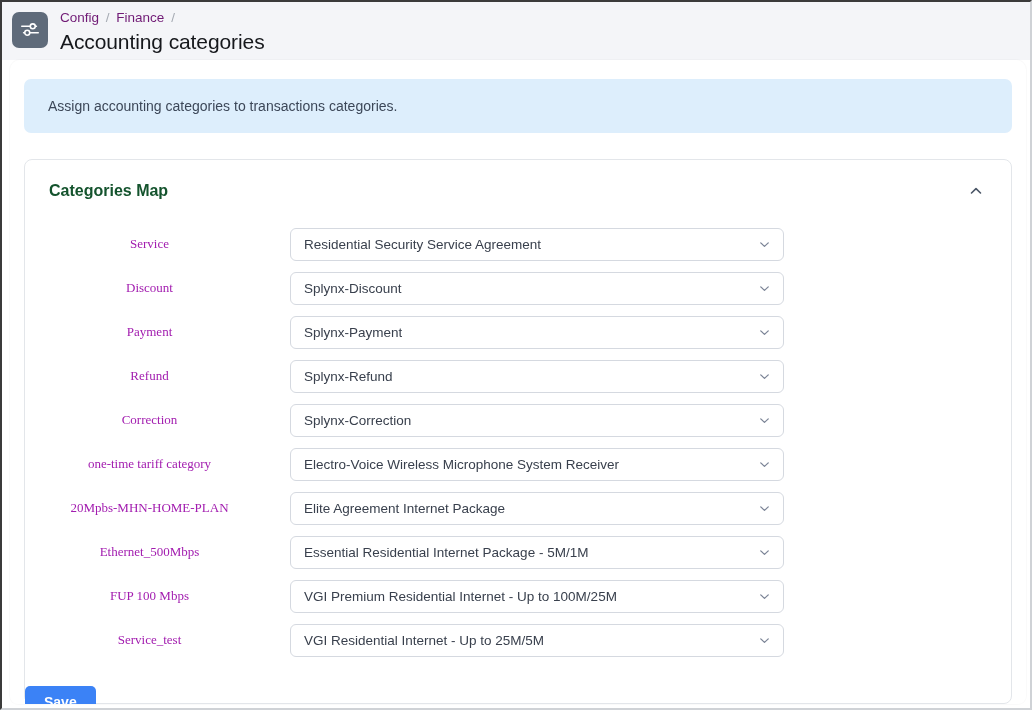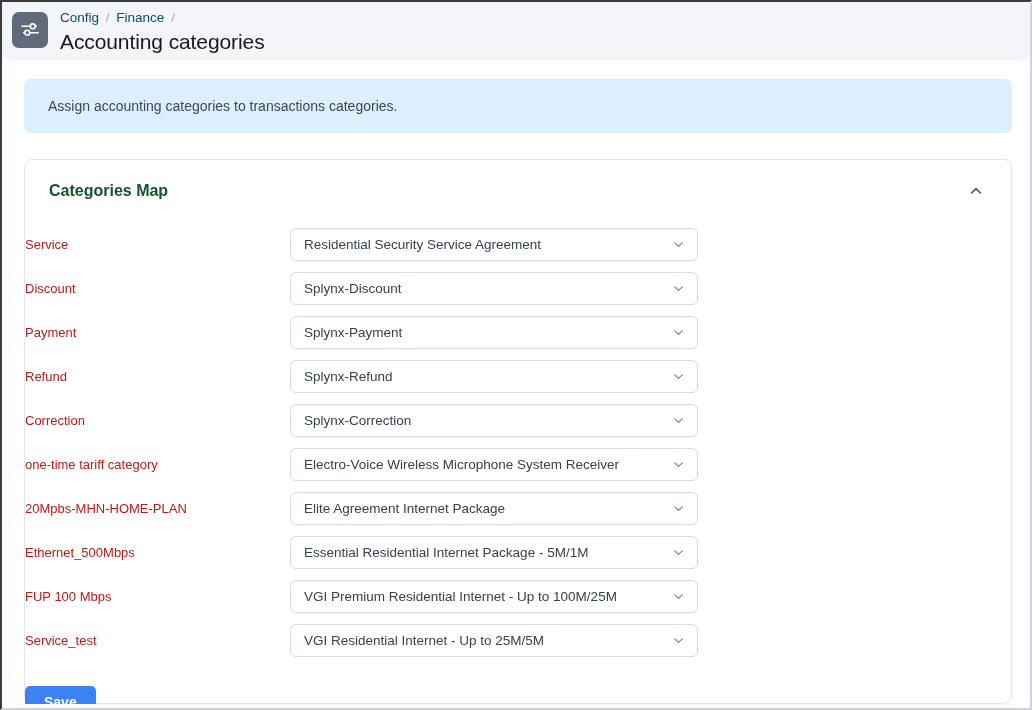--- a/index.html
+++ b/index.html
@@ -58,21 +58,21 @@
     flex-direction: column;
     line-height: 1;
   }
   #breadcrumb {
     font-size: 13.5px;
     color: #9aa0a8;
     margin-bottom: 3px;
     white-space: nowrap;
   }
   #breadcrumb .crumb-link {
-    color: #0c4a6e;
+    color: #701a75;
     cursor: pointer;
   }
   #breadcrumb .crumb-sep {
     color: #a6abb3;
     margin: 0 3px;
   }
   #page-title {
     font-size: 21px;
     font-weight: normal;
     color: #16181c;
@@ -152,33 +152,34 @@
     padding: 0 0 0 0;
   }
   .form-row {
     display: flex;
     align-items: center;
     height: 44px;
     margin-bottom: 0px;
   }
   .row-label {
     width: 265px;
-    text-align: left;
+    text-align: center;
     padding-right: 16px;
     box-sizing: border-box;
     font-size: 13px;
-    color: #b91c1c;
+    color: #a21caf;
     white-space: nowrap;
     overflow: hidden;
+    font-family: Liberation Serif, serif;
   }
   .row-field {
     flex: 0 0 auto;
   }
   .select-box {
-    width: 408px;
+    width: 494px;
     height: 33px;
     border: 1px solid #d5d9e0;
     border-radius: 6px;
     background: #ffffff;
     display: flex;
     align-items: center;
     justify-content: space-between;
     padding: 0 11px 0 13px;
     box-sizing: border-box;
     cursor: pointer;

